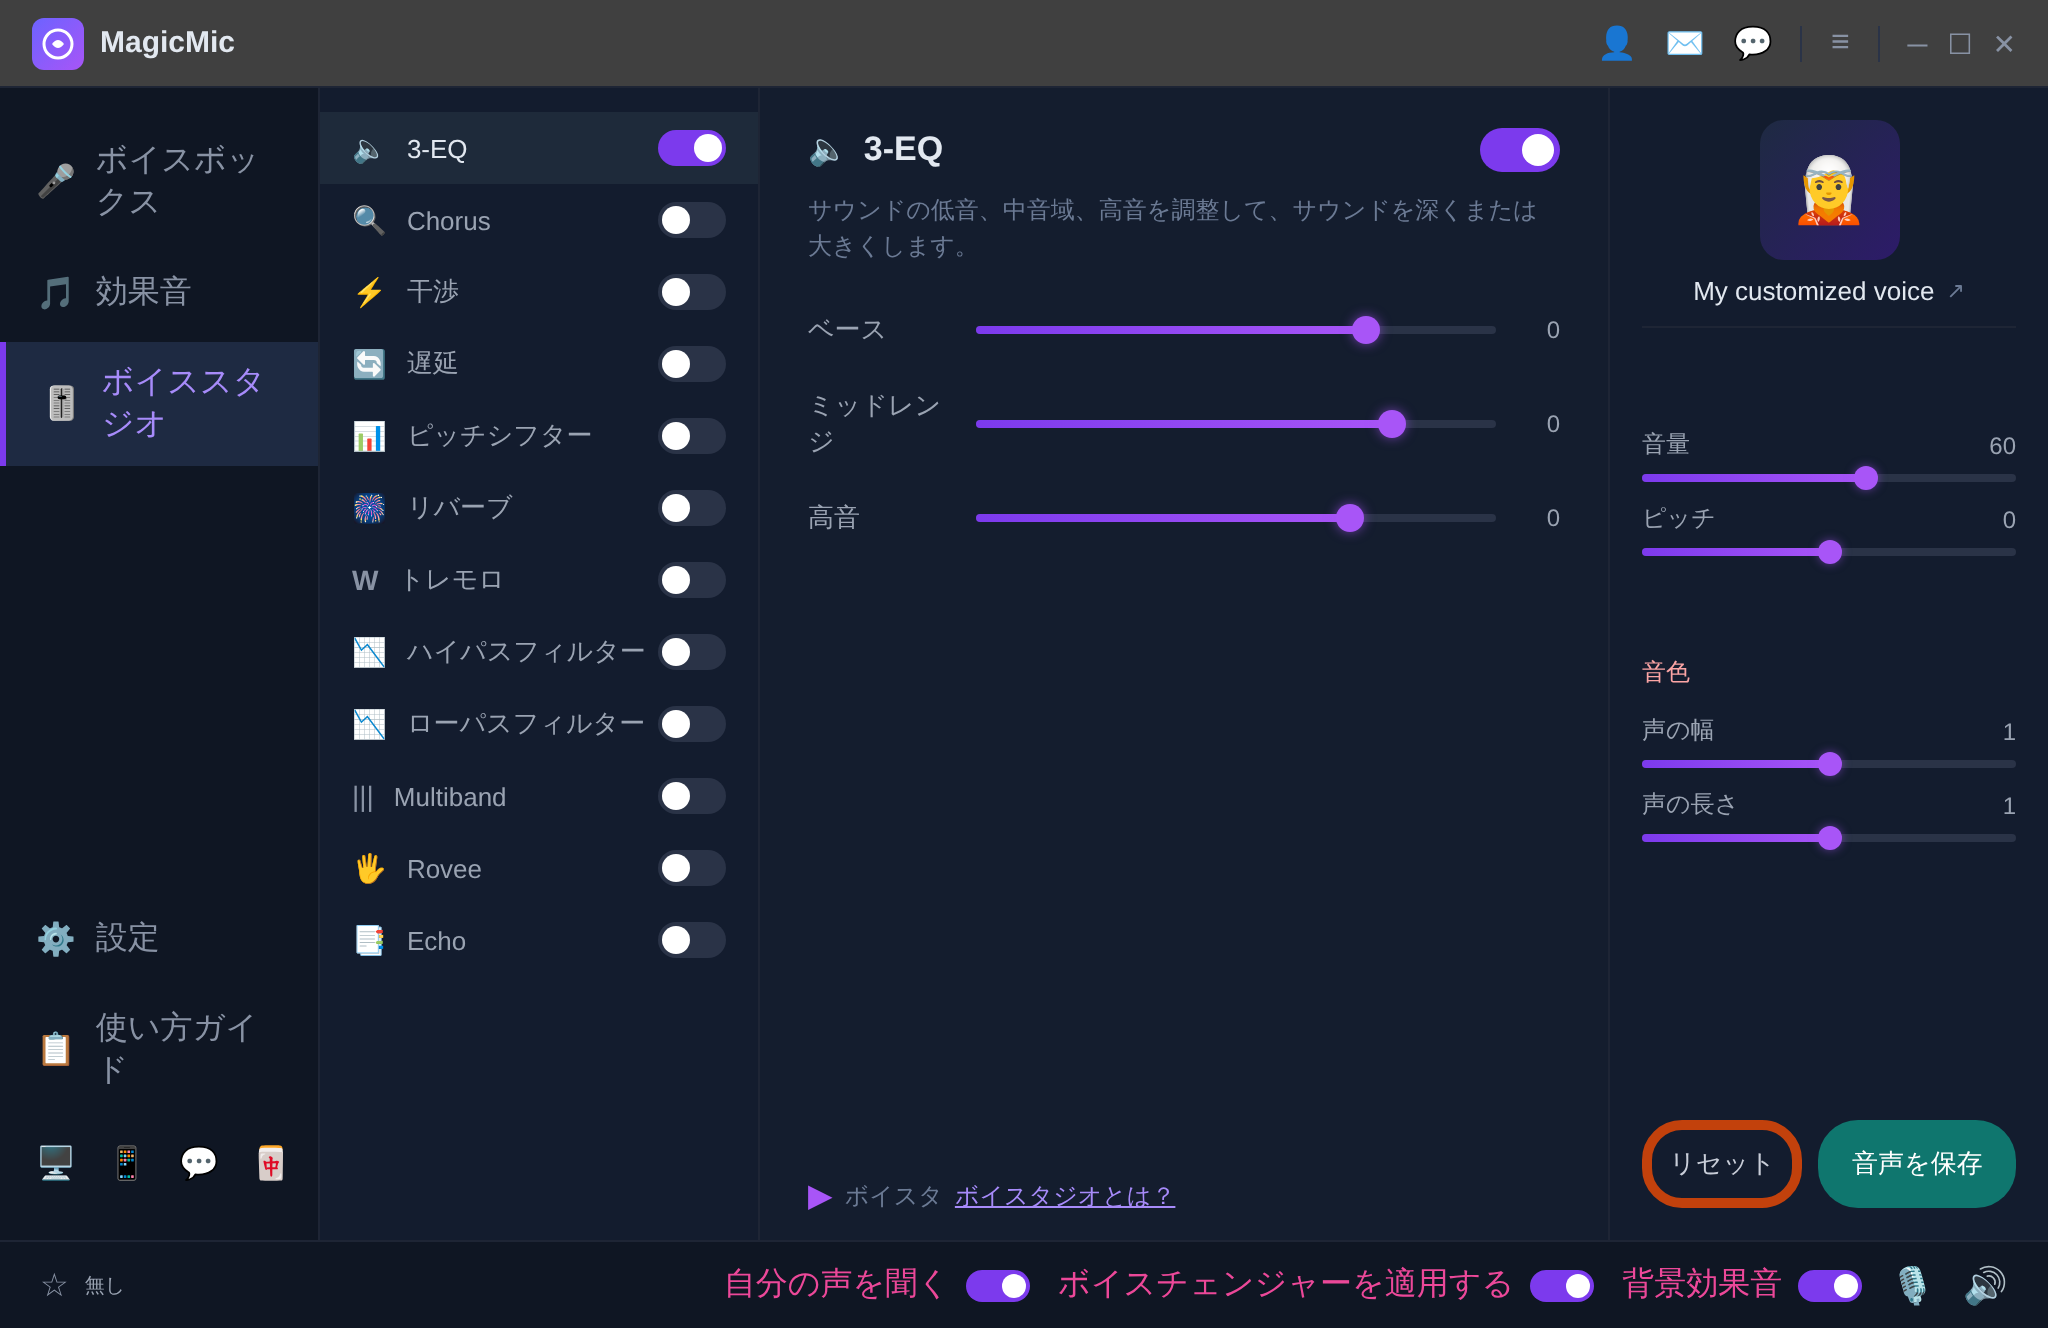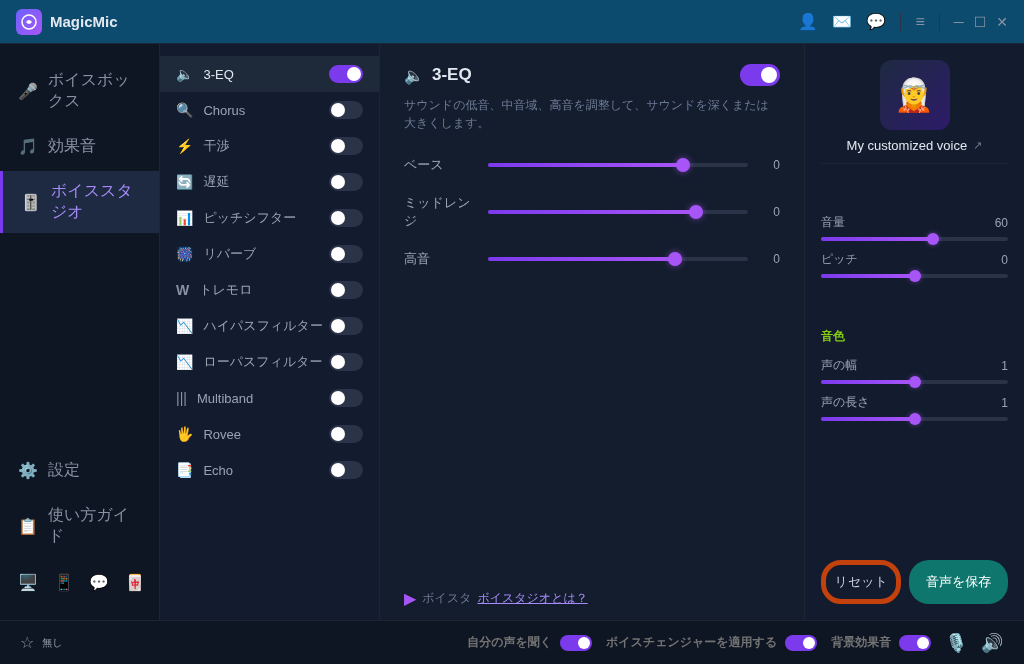--- a/index.html
+++ b/index.html
@@ -11,21 +11,21 @@
       height: 664px;
       overflow: hidden;
       font-size: 13px;
     }
 
     
     .titlebar {
       display: flex;
       align-items: center;
       justify-content: space-between;
-      background: #0c4a6e;
+      background: #404040;
       height: 44px;
       padding: 0 16px;
       border-bottom: 1px solid #1e2535;
       gap: 17px;
     }
     .titlebar-left {
       display: flex;
       align-items: center;
       gap: 8px;
     }
@@ -260,21 +260,21 @@
       display: flex;
       align-items: center;
       gap: 6px;
       color: #e2e8f0;
       font-size: 13px;
       font-weight: 500;
     }
     .voice-name-row .ext-icon { color: #6b7a94; font-size: 11px; }
 
     .param-section { display: flex; flex-direction: column; gap: 10px; margin-top: 36px; }
-    .param-label { color: #84cc16; font-size: 12px; margin-bottom: 2px; font-weight: bold; }
+    .param-label { color: #fca5a5; font-size: 12px; margin-bottom: 2px; }
     .param-row {
       display: flex;
       flex-direction: column;
       gap: 6px;
     }
     .param-header {
       display: flex;
       justify-content: space-between;
       align-items: center;
     }
@@ -349,21 +349,21 @@
     .bottom-right {
       display: flex;
       align-items: center;
       gap: 14px;
     }
     .bottom-toggle-group {
       display: flex;
       align-items: center;
       gap: 8px;
     }
-    .bottom-toggle-label { color: #737373; font-size: 12px; font-weight: bold; }
+    .bottom-toggle-label { color: #ec4899; font-size: 16px; }
     .mic-icon, .vol-icon { color: #8892a4; font-size: 18px; cursor: pointer; }
 
     
     .effects-panel::-webkit-scrollbar { width: 4px; }
     .effects-panel::-webkit-scrollbar-thumb { background: #2a3347; border-radius: 2px; }
   </style>
 </head>
 <body>
 
 <div class="titlebar">

